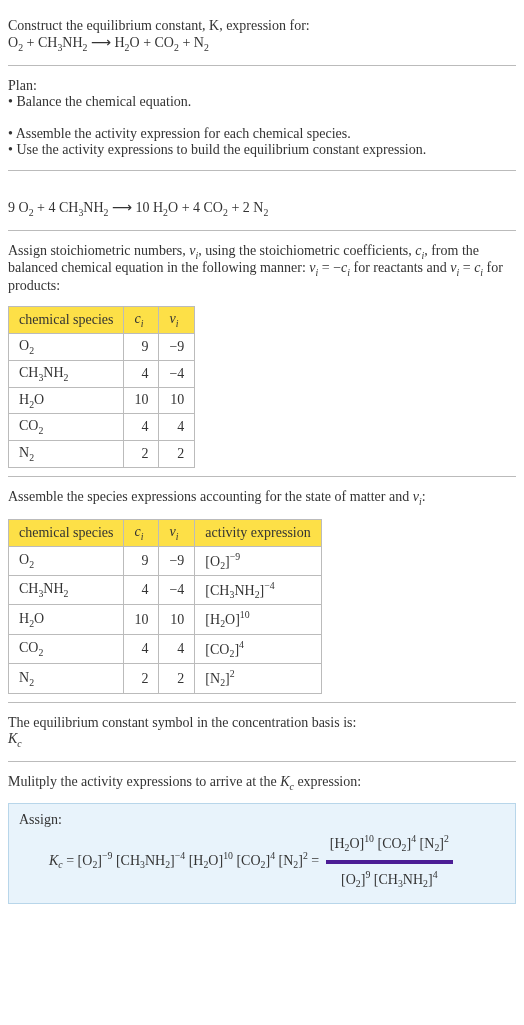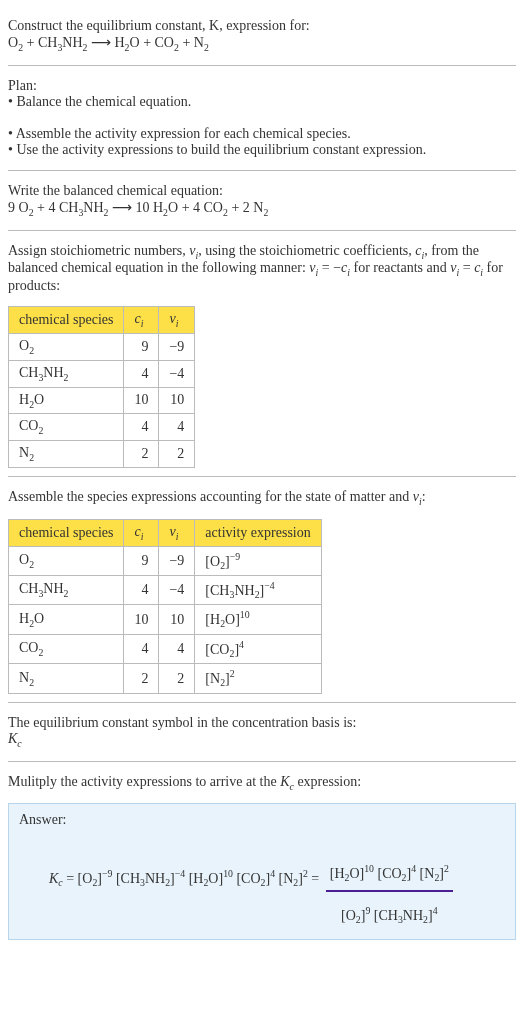--- a/index.html
+++ b/index.html
@@ -37,22 +37,22 @@
     border: 1px solid #b8d6ea;
     padding: 8px 10px;
     margin-top: 6px;
   }
   .frac {
     display: inline-block;
     vertical-align: middle;
     text-align: center;
     margin: 0 3px;
   }
-  .frac .top { display:block; border-bottom:2px solid #4c1d95; padding: 0 4px; margin-top: 30px; }
-  .frac .bot { display:block; padding: 0 4px; margin-top: 8px; }
+  .frac .top { display:block; border-bottom:4px solid #4c1d95; padding: 0 4px; }
+  .frac .bot { display:block; padding: 0 4px; }
   .eq-line { line-height: 2.2; }
   .block { margin: 12px 0; }
 </style>
 </head>
 <body>
 
 <div class="block">
   <span>Construct the equilibrium constant, K, expression for:</span><br>
   <span>
     <span>O</span><span class="sub">2</span><span> + CH</span><span class="sub">3</span><span>NH</span><span class="sub">2</span><span> ⟶ H</span><span class="sub">2</span><span>O + CO</span><span class="sub">2</span><span> + N</span><span class="sub">2</span>
@@ -65,21 +65,21 @@
   <span>Plan:</span><br>
   <span>• Balance the chemical equation.</span><br>
   <br>
   <span>• Assemble the activity expression for each chemical species.</span><br>
   <span>• Use the activity expressions to build the equilibrium constant expression.</span>
 </div>
 
 <hr>
 
 <div class="block">
-  <span>Write the balanced chemical equation:</span><br>
+  <br>
   <span>
     <span>9 O</span><span class="sub">2</span><span> + 4 CH</span><span class="sub">3</span><span>NH</span><span class="sub">2</span><span> ⟶ 10 H</span><span class="sub">2</span><span>O + 4 CO</span><span class="sub">2</span><span> + 2 N</span><span class="sub">2</span>
   </span>
 </div>
 
 <hr>
 
 <div class="block">
   <span>Assign stoichiometric numbers, </span><span class="italic">ν</span><span class="sub italic">i</span><span>, using the stoichiometric coefficients, </span><span class="italic">c</span><span class="sub italic">i</span><span>, from the balanced chemical equation in the following manner: </span><span class="italic">ν</span><span class="sub italic">i</span><span> = −</span><span class="italic">c</span><span class="sub italic">i</span><span> for reactants and </span><span class="italic">ν</span><span class="sub italic">i</span><span> = </span><span class="italic">c</span><span class="sub italic">i</span><span> for products:</span>
 </div>
@@ -173,21 +173,21 @@
   <span class="italic"><span>K</span><span class="sub">c</span></span>
 </div>
 
 <hr>
 
 <div class="block">
   <span>Mulitply the activity expressions to arrive at the </span><span class="italic">K</span><span class="sub italic">c</span><span> expression:</span>
 </div>
 
 <div class="answer-box">
-  <div>Answer:</div>
+  <div>Assign:</div>
   <div class="eq-line" style="padding-left:30px;">
     <span class="italic">K</span><span class="sub italic">c</span>
     = [O<span class="sub">2</span>]<span class="sup">−9</span>
     [CH<span class="sub">3</span>NH<span class="sub">2</span>]<span class="sup">−4</span>
     [H<span class="sub">2</span>O]<span class="sup">10</span>
     [CO<span class="sub">2</span>]<span class="sup">4</span>
     [N<span class="sub">2</span>]<span class="sup">2</span>
     =
     <span class="frac">
       <span class="top">[H<span class="sub">2</span>O]<span class="sup">10</span> [CO<span class="sub">2</span>]<span class="sup">4</span> [N<span class="sub">2</span>]<span class="sup">2</span></span>

